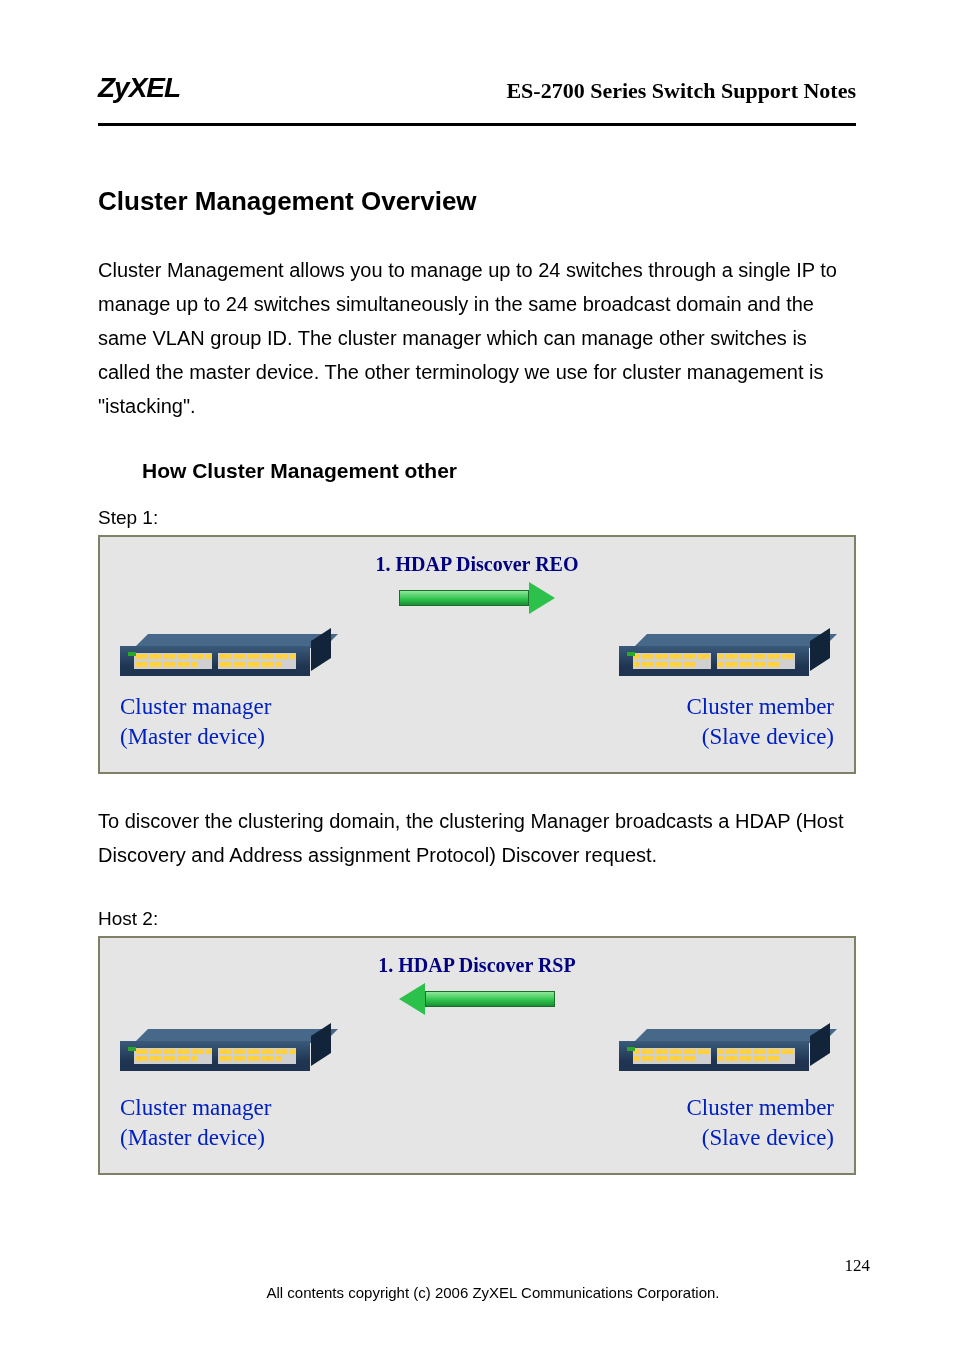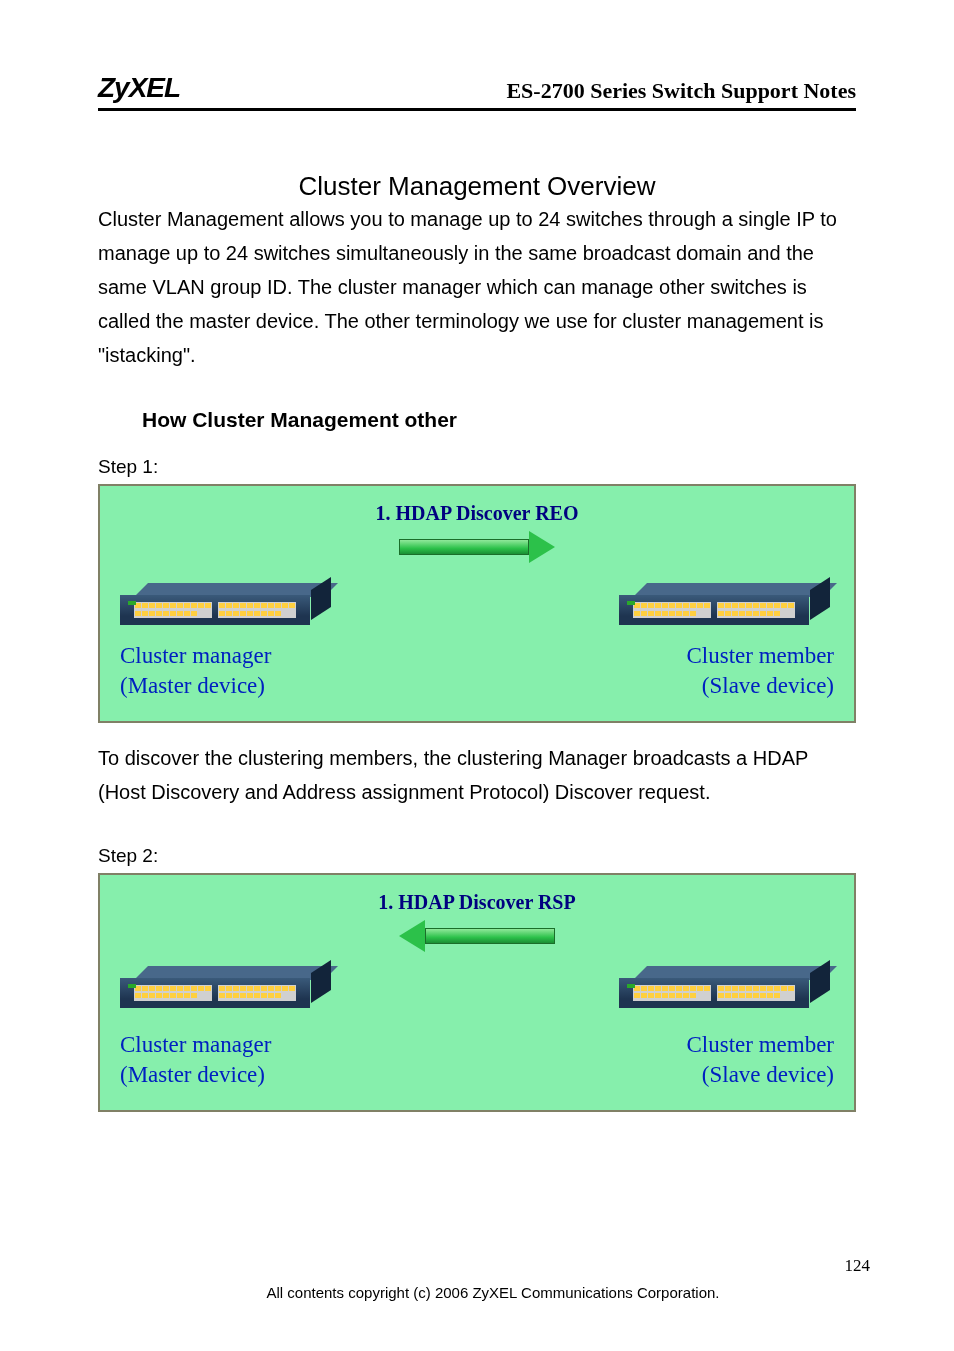--- a/index.html
+++ b/index.html
@@ -13,61 +13,61 @@
       background: #ffffff;
       font-family: Arial, Helvetica, sans-serif;
       position: relative;
       padding: 72px 98px 40px 98px;
     }
     .header {
       display: flex;
       justify-content: space-between;
       align-items: flex-end;
       border-bottom: 3px solid #000;
-      padding-bottom: 4px;
+      padding-bottom: 19px;
       margin-bottom: 60px;
     }
     .logo {
       font-family: "Arial Black", Arial, sans-serif;
       font-style: italic;
       font-weight: 900;
       font-size: 28px;
       letter-spacing: -1px;
     }
     .header-title {
       font-family: "Times New Roman", Times, serif;
       font-weight: bold;
       font-size: 22px;
     }
     .section-title {
       font-size: 26px;
-      font-weight: normal;
-      text-align: center;
+      font-weight: bold;
+      margin-bottom: 36px;
     }
     .body-text {
       font-size: 20px;
       line-height: 1.7;
       margin-bottom: 36px;
     }
     .sub-title {
       font-size: 21px;
       font-weight: bold;
       margin-left: 44px;
       margin-bottom: 24px;
     }
     .step-label {
       font-size: 19px;
       margin-bottom: 6px;
     }
     .diagram {
       border: 2px solid #808066;
-      background: #86efac;
+      background: #e5e5e5;
       width: 100%;
       padding: 16px 20px 20px 20px;
-      margin-bottom: 18px;
+      margin-bottom: 30px;
       position: relative;
     }
     .diagram-title {
       font-family: "Times New Roman", Times, serif;
       font-weight: bold;
       font-size: 20px;
       color: #000080;
       text-align: center;
       margin-bottom: 6px;
     }
@@ -338,23 +338,23 @@
       <span>Cluster manager</span><br>
       <span>(Master device)</span>
     </div>
     <div class="device-label right">
       <span>Cluster member</span><br>
       <span>(Slave device)</span>
     </div>
   </div>
 </div>
 
-<p class="body-text">To discover the clustering members, the clustering Manager broadcasts a HDAP (Host Discovery and Address assignment Protocol) Discover request.</p>
-
-<div class="step-label">Step 2:</div>
+<p class="body-text">To discover the clustering domain, the clustering Manager broadcasts a HDAP (Host Discovery and Address assignment Protocol) Discover request.</p>
+
+<div class="step-label">Host 2:</div>
 
 <div class="diagram diagram2">
   <div class="diagram-title">1. HDAP Discover RSP</div>
   <div class="arrow-row">
     <div class="arrow-left">
       <div class="arrow-head-left"></div>
       <div class="arrow-body"></div>
     </div>
   </div>
   <div class="devices-row tight">

